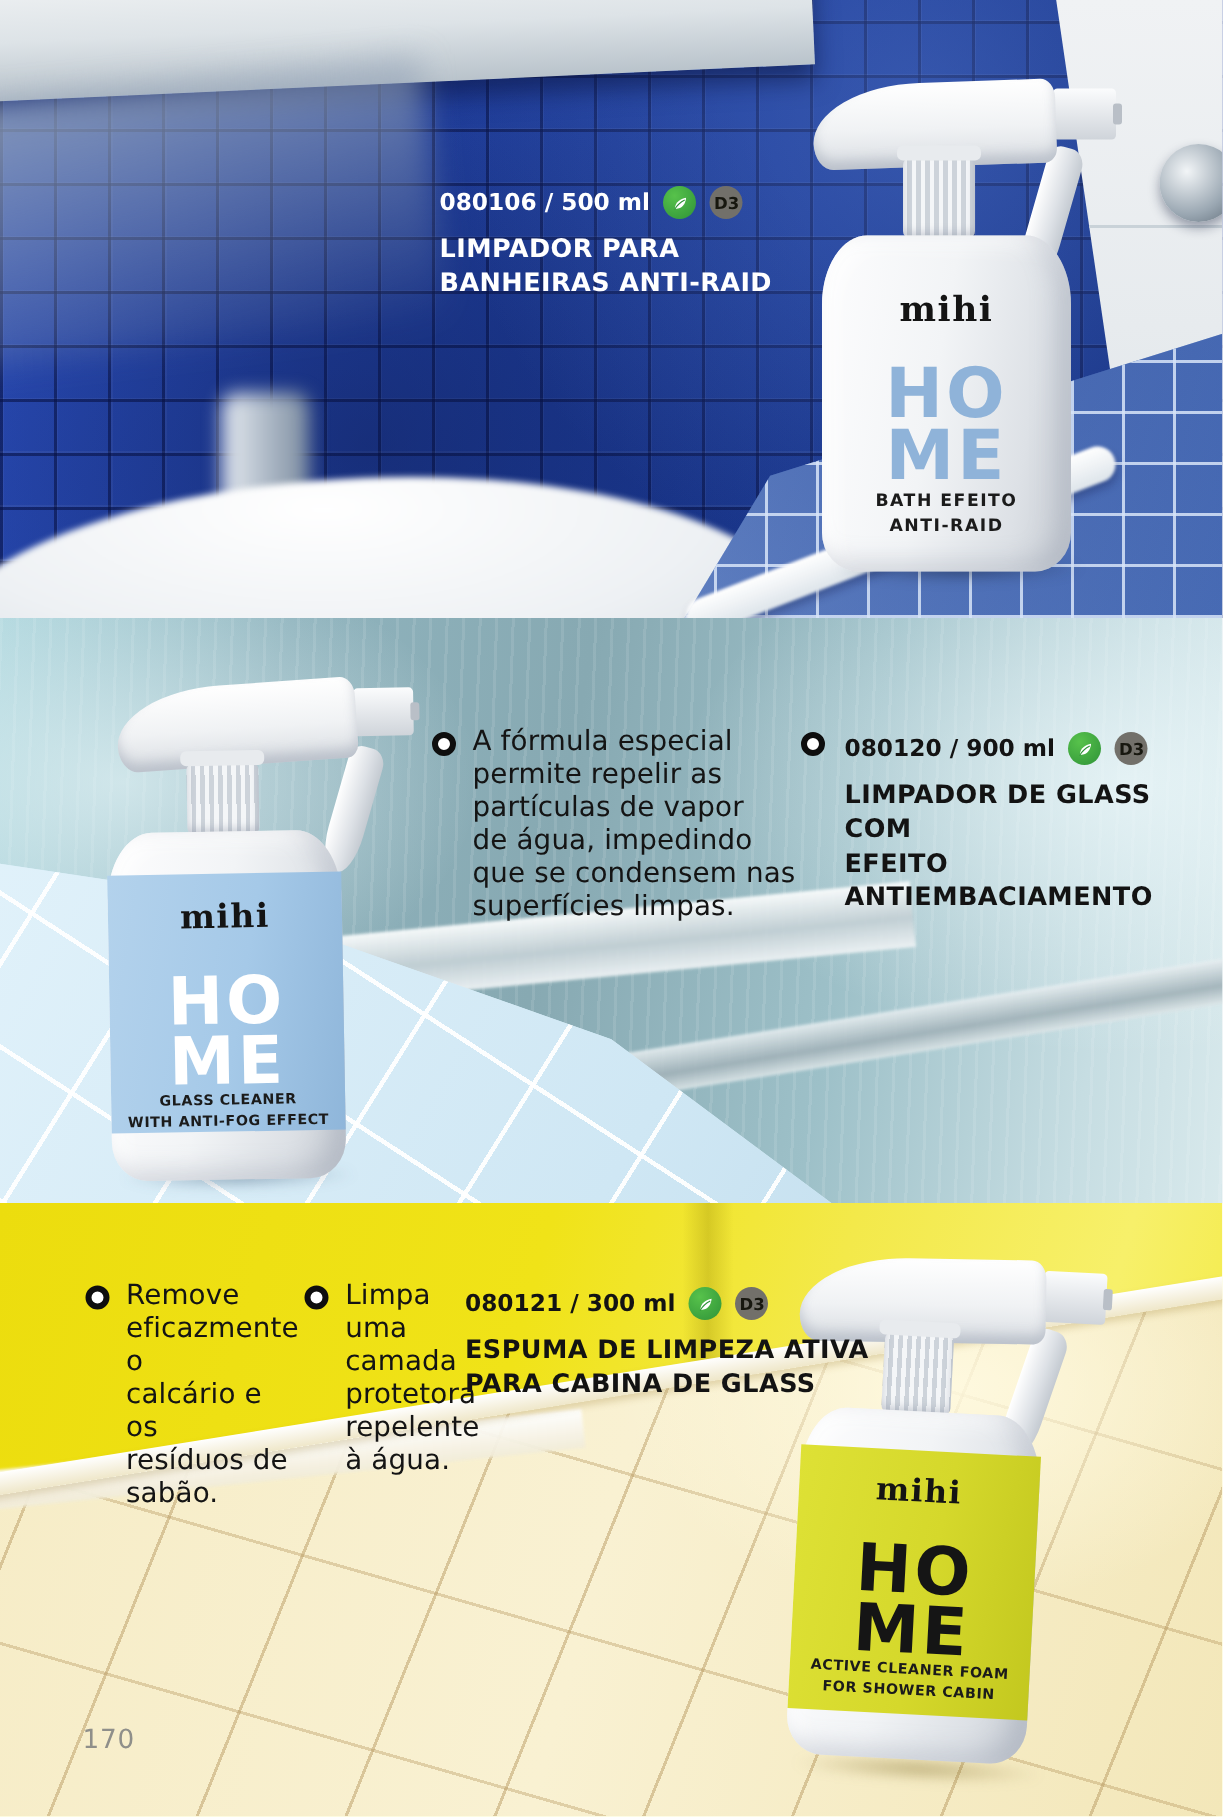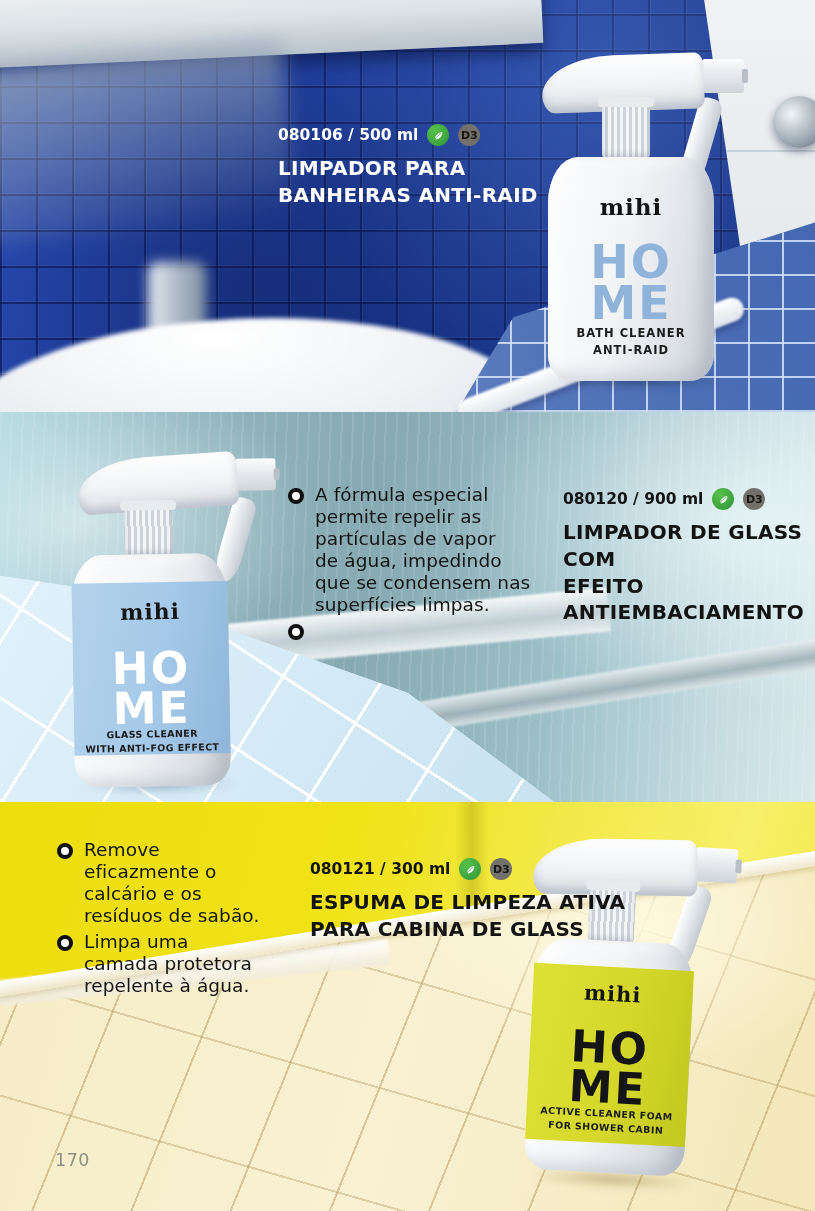--- a/index.html
+++ b/index.html
@@ -77,35 +77,35 @@
   .s3-trim2{position:absolute;left:-10px;top:158px;width:400px;height:26px;
     background:linear-gradient(180deg,#ffffff,#f1ecd8);transform:rotate(-6deg);opacity:.95;filter:blur(1px);}
   .s3-trim{position:absolute;left:-15px;top:182px;width:870px;height:15px;
     background:linear-gradient(180deg,#ffffff,#efe7c9);transform:rotate(-9.1deg);
     transform-origin:left center;box-shadow:0 3px 5px rgba(150,120,40,.25);}
 
   
   .desc{position:absolute;left:97px;top:119px;width:195px;margin:0;color:#fff;
     font-size:20.5px;line-height:1.38;white-space:pre-line;letter-spacing:.2px;}
   .info{position:absolute;}
-  .info-s1{left:278px;top:124px;color:#fff;}
+  .info-s1{left:293px;top:124px;color:#fff;}
   .info-s2{left:563px;top:76px;color:#131313;}
   .info-s3{left:310px;top:56px;color:#131313;}
   .code-row{display:flex;align-items:center;gap:9px;font-weight:700;font-size:15.5px;}
   .eco{width:22px;height:22px;border-radius:50%;flex:0 0 auto;
     background:radial-gradient(circle at 35% 30%,#57c24b,#2f9338);
     display:flex;align-items:center;justify-content:center;}
   .eco svg{width:15px;height:15px;}
   .d3{width:22px;height:22px;border-radius:50%;flex:0 0 auto;background:#72706a;color:#17170f;
     font-size:11px;font-weight:800;display:flex;align-items:center;justify-content:center;}
-  .pname{margin:9px 0 0;font-size:20px;font-weight:800;line-height:1.34;
+  .pname{margin:9px 0 0;font-size:17px;font-weight:800;line-height:1.34;
     letter-spacing:.3px;white-space:pre-line;}
-  .bullets{position:absolute;display:flex;flex-direction:column;gap:4px;}
+  .bullets{position:absolute;display:flex;flex-direction:row;gap:4px;}
   .bullets-s2{left:288px;top:72px;width:285px;}
-  .bullets-s3{left:57px;top:37px;width:275px;}
+  .bullets-s3{left:57px;top:51px;width:275px;}
   .bullet{display:flex;gap:11px;}
   .ring{flex:0 0 auto;width:8px;height:8px;border:4px solid #0e0e0e;border-radius:50%;
     margin-top:4px;background:#fff;}
   .btext{font-size:18.5px;line-height:1.19;color:#141414;white-space:pre-line;letter-spacing:.1px;}
   .pagenum{position:absolute;left:55px;top:348px;font-size:17.5px;color:#8f8f8a;letter-spacing:.5px;}
 
   
   .bottle{position:absolute;}
   .b1{left:540px;top:45px;width:208px;height:335px;}
   .b2{left:58px;top:24px;width:230px;height:352px;transform:rotate(-1deg);}
@@ -184,21 +184,21 @@
       <div class="tr-nozzle"></div>
       <div class="tr-head"></div>
       <div class="neck"></div>
       <div class="bbody">
         <div class="blabel">
           <div class="blogo">mihi</div>
           <div class="home">
             <span>HO</span>
             <span>ME</span>
           </div>
-          <div class="bsub">BATH CLEANER
+          <div class="bsub">BATH EFEITO
 ANTI-RAID</div>
         </div>
       </div>
     </div>
 
 
     <div class="info info-s1">
       <div class="code-row">
         <span>080106 / 500 ml</span>
         <span class="eco">

